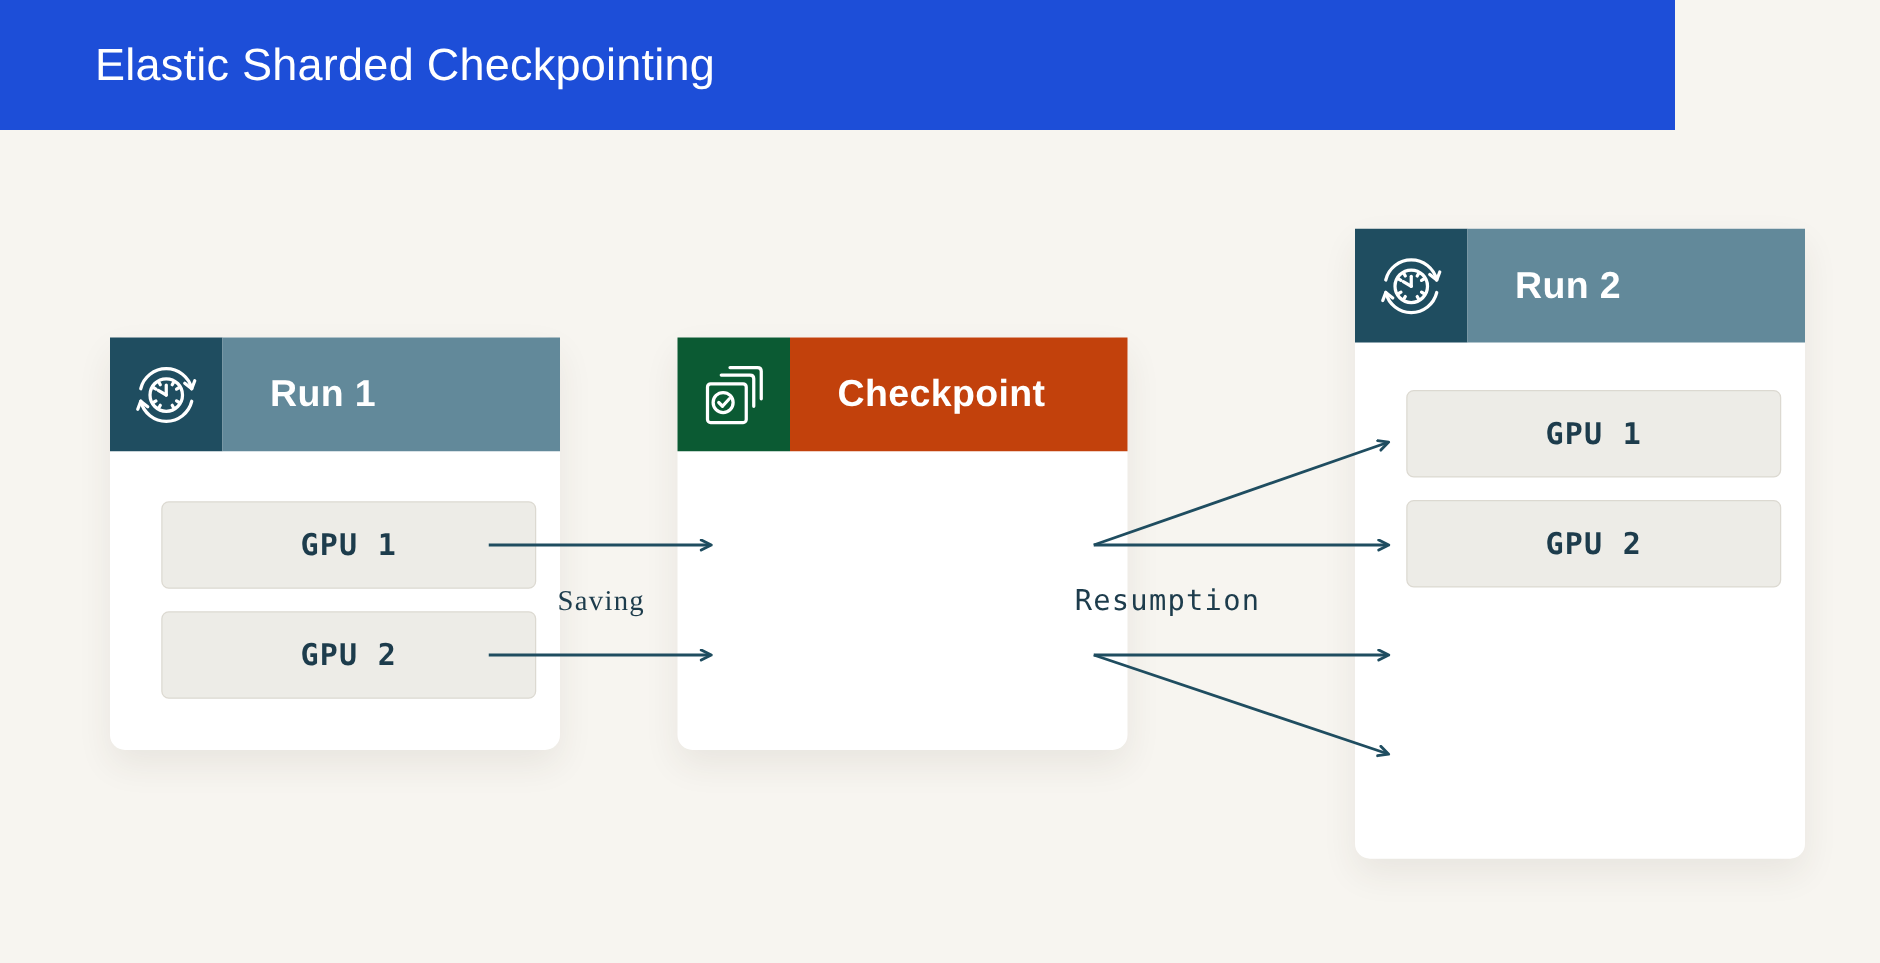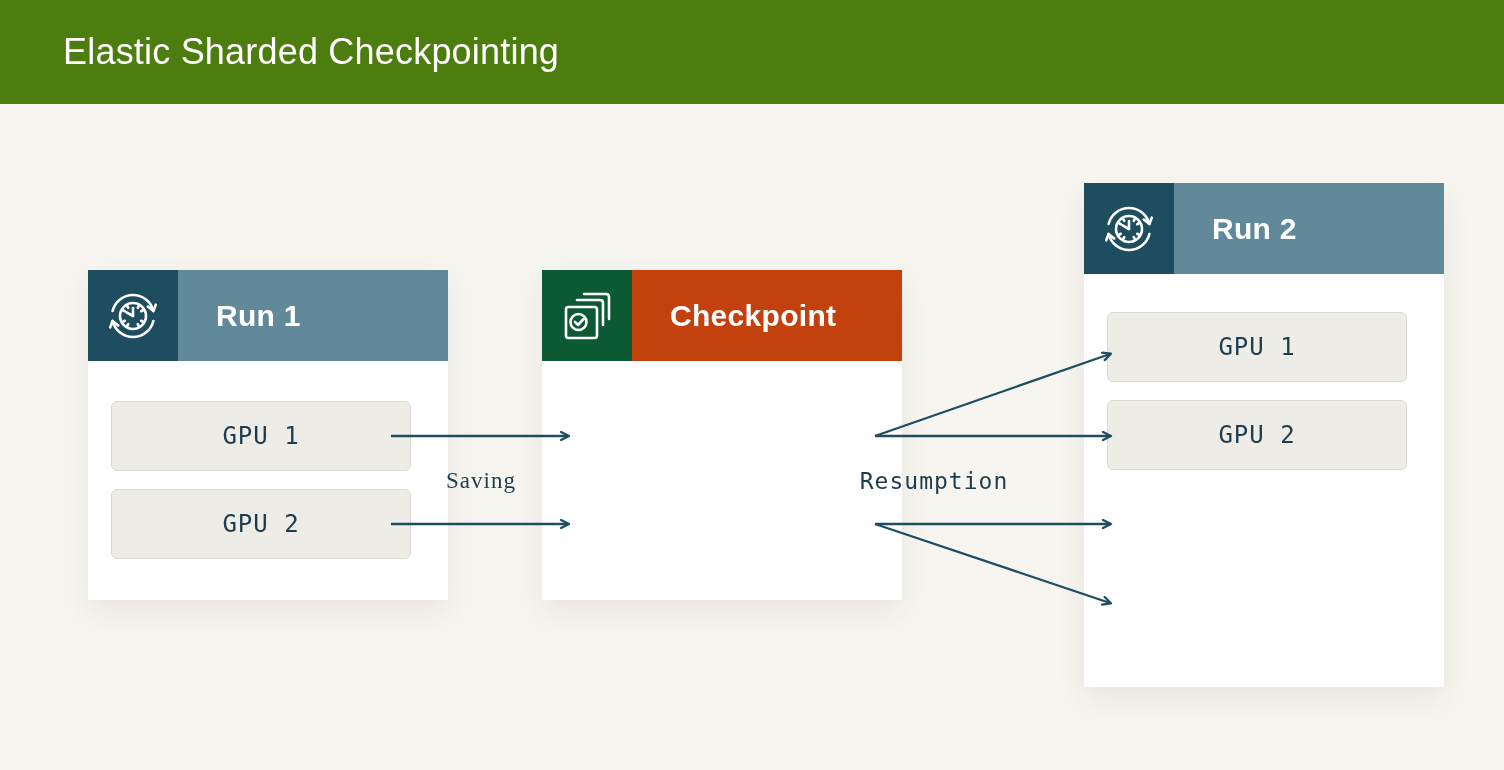--- a/index.html
+++ b/index.html
@@ -5,51 +5,51 @@
   * { margin:0; padding:0; box-sizing:border-box; }
   html,body { width:1504px; height:770px; }
   body {
     background:#f7f5f0;
     font-family:"Liberation Sans", sans-serif;
     position:relative;
     overflow:hidden;
   }
   
   .topbar {
-    position:absolute; left:0; top:0; width:1504px; height:104px;
-    background:#4d7c0f;
-    display:flex; align-items:center;
+    position:absolute; left:0; top:0; width:1340px; height:104px;
+    background:#1d4ed8;
+    display:flex; align-items:center;padding-left:13px;
   }
   .topbar h1 {
     color:#ffffff; font-size:36px; font-weight:500;
     padding-left:63px; letter-spacing:.2px;
   }
   
   .card {
-    position:absolute; background:#ffffff; border-radius:0;
+    position:absolute; background:#ffffff; border-radius:12px;
     box-shadow:0 12px 28px rgba(60,55,40,.08);
   }
   .card-run1       { left:60px;   top:270px; width:360px; height:330px;margin-left:28px; }
   .card-checkpoint { left:542px;  top:270px; width:360px; height:330px; }
   .card-run2       { left:1084px; top:183px; width:360px; height:504px; }
   .card-header { display:flex; height:91px; }
   .icon-box {
     width:90px; height:91px; flex:0 0 90px;
     display:flex; align-items:center; justify-content:center;
   }
   .teal-dark  { background:#1f4d60; }
   .teal-mid   { background:#62899a; }
   .green-dark { background:#0b5a33; }
   .green-mid  { background:#c2410c; }
   .title-box {
     flex:1; display:flex; align-items:center;
     color:#ffffff; font-size:30px; font-weight:600;
     padding-left:38px; letter-spacing:.3px;
   }
-  .card-body { padding:40px 30px 0 23px; }
+  .card-body { padding:40px 30px 0 41px;font-weight:bold; }
   .card-run2 .card-body { padding-top:38px; }
   .node {
     width:300px; height:70px; margin-bottom:18px;
     background:#edece7; border:1px solid #dcd9d1; border-radius:6px;
     display:flex; align-items:center; justify-content:center;
     font-family:"DejaVu Sans Mono", monospace;
     font-size:24px; color:#1d3c4c; letter-spacing:1px;
   }
   
   .edges {

